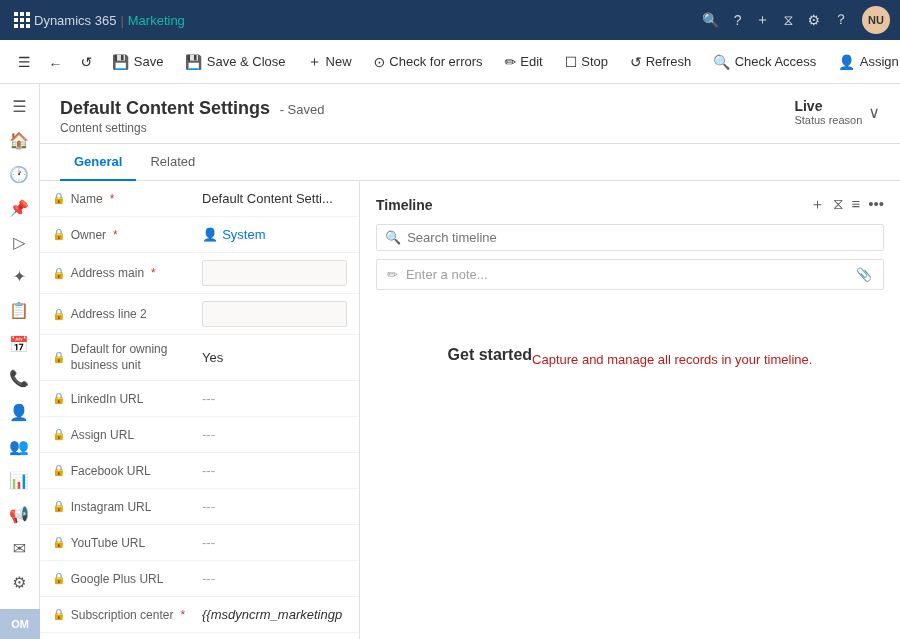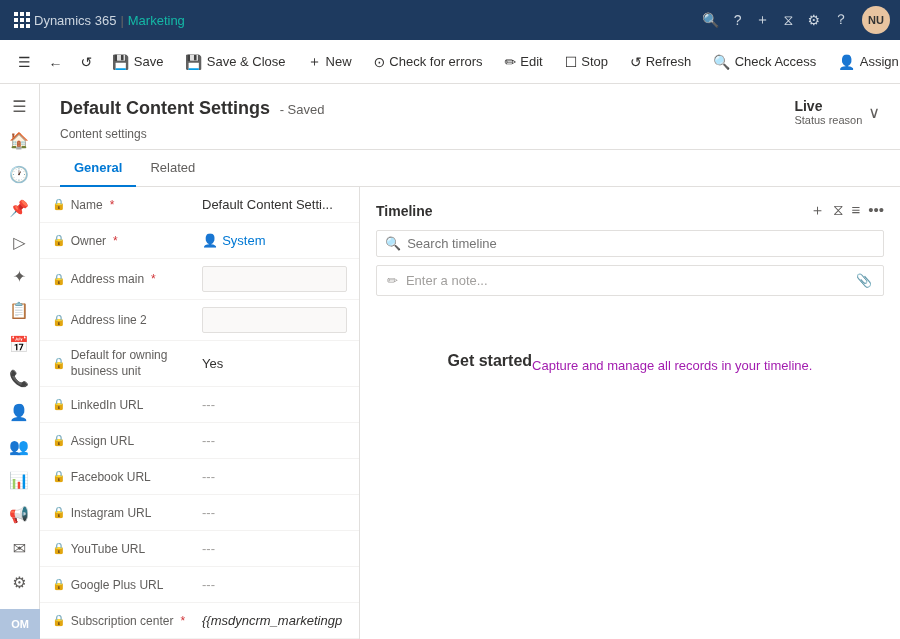--- a/index.html
+++ b/index.html
@@ -86,21 +86,21 @@
     }
 
     
     .record-header {
       padding: 14px 20px 8px 20px;
       border-bottom: 1px solid #e1dfdd;
       display: flex;
       justify-content: space-between;
       align-items: flex-start;
     }
-    .record-subtitle { font-size: 12px; color: #605e5c; margin-top: 8px; }
+    .record-subtitle { font-size: 12px; color: #605e5c; margin-top: 2px; }
     .status-section { display: flex; align-items: center; gap: 6px; cursor: pointer; }
     .status-label { font-weight: 600; color: #323130; font-size: 14px; }
     .status-sub { font-size: 11px; color: #605e5c; }
     .chevron-down { font-size: 16px; color: #605e5c; }
 
     
     .tabs {
       display: flex;
       padding: 0 20px;
       border-bottom: 1px solid #e1dfdd;
@@ -207,21 +207,21 @@
     .note-input .pencil-icon { color: #a19f9d; }
     .note-input .attach-icon { margin-left: auto; color: #a19f9d; }
     .get-started {
       display: flex;
       align-items: center;
       justify-content: center;
       padding: 40px 20px;
       text-align: center;
     }
     .get-started-title { font-size: 16px; font-weight: 600; color: #323130; margin-bottom: 8px; }
-    .get-started-sub { font-size: 13px; color: #a21caf; }
+    .get-started-sub { font-size: 13px; color: #b91c1c; }
 
     
     .om-bar {
       position: absolute;
       bottom: 0;
       left: 0;
       width: 40px;
       height: 30px;
       background: #b0c4de;
       display: flex;

